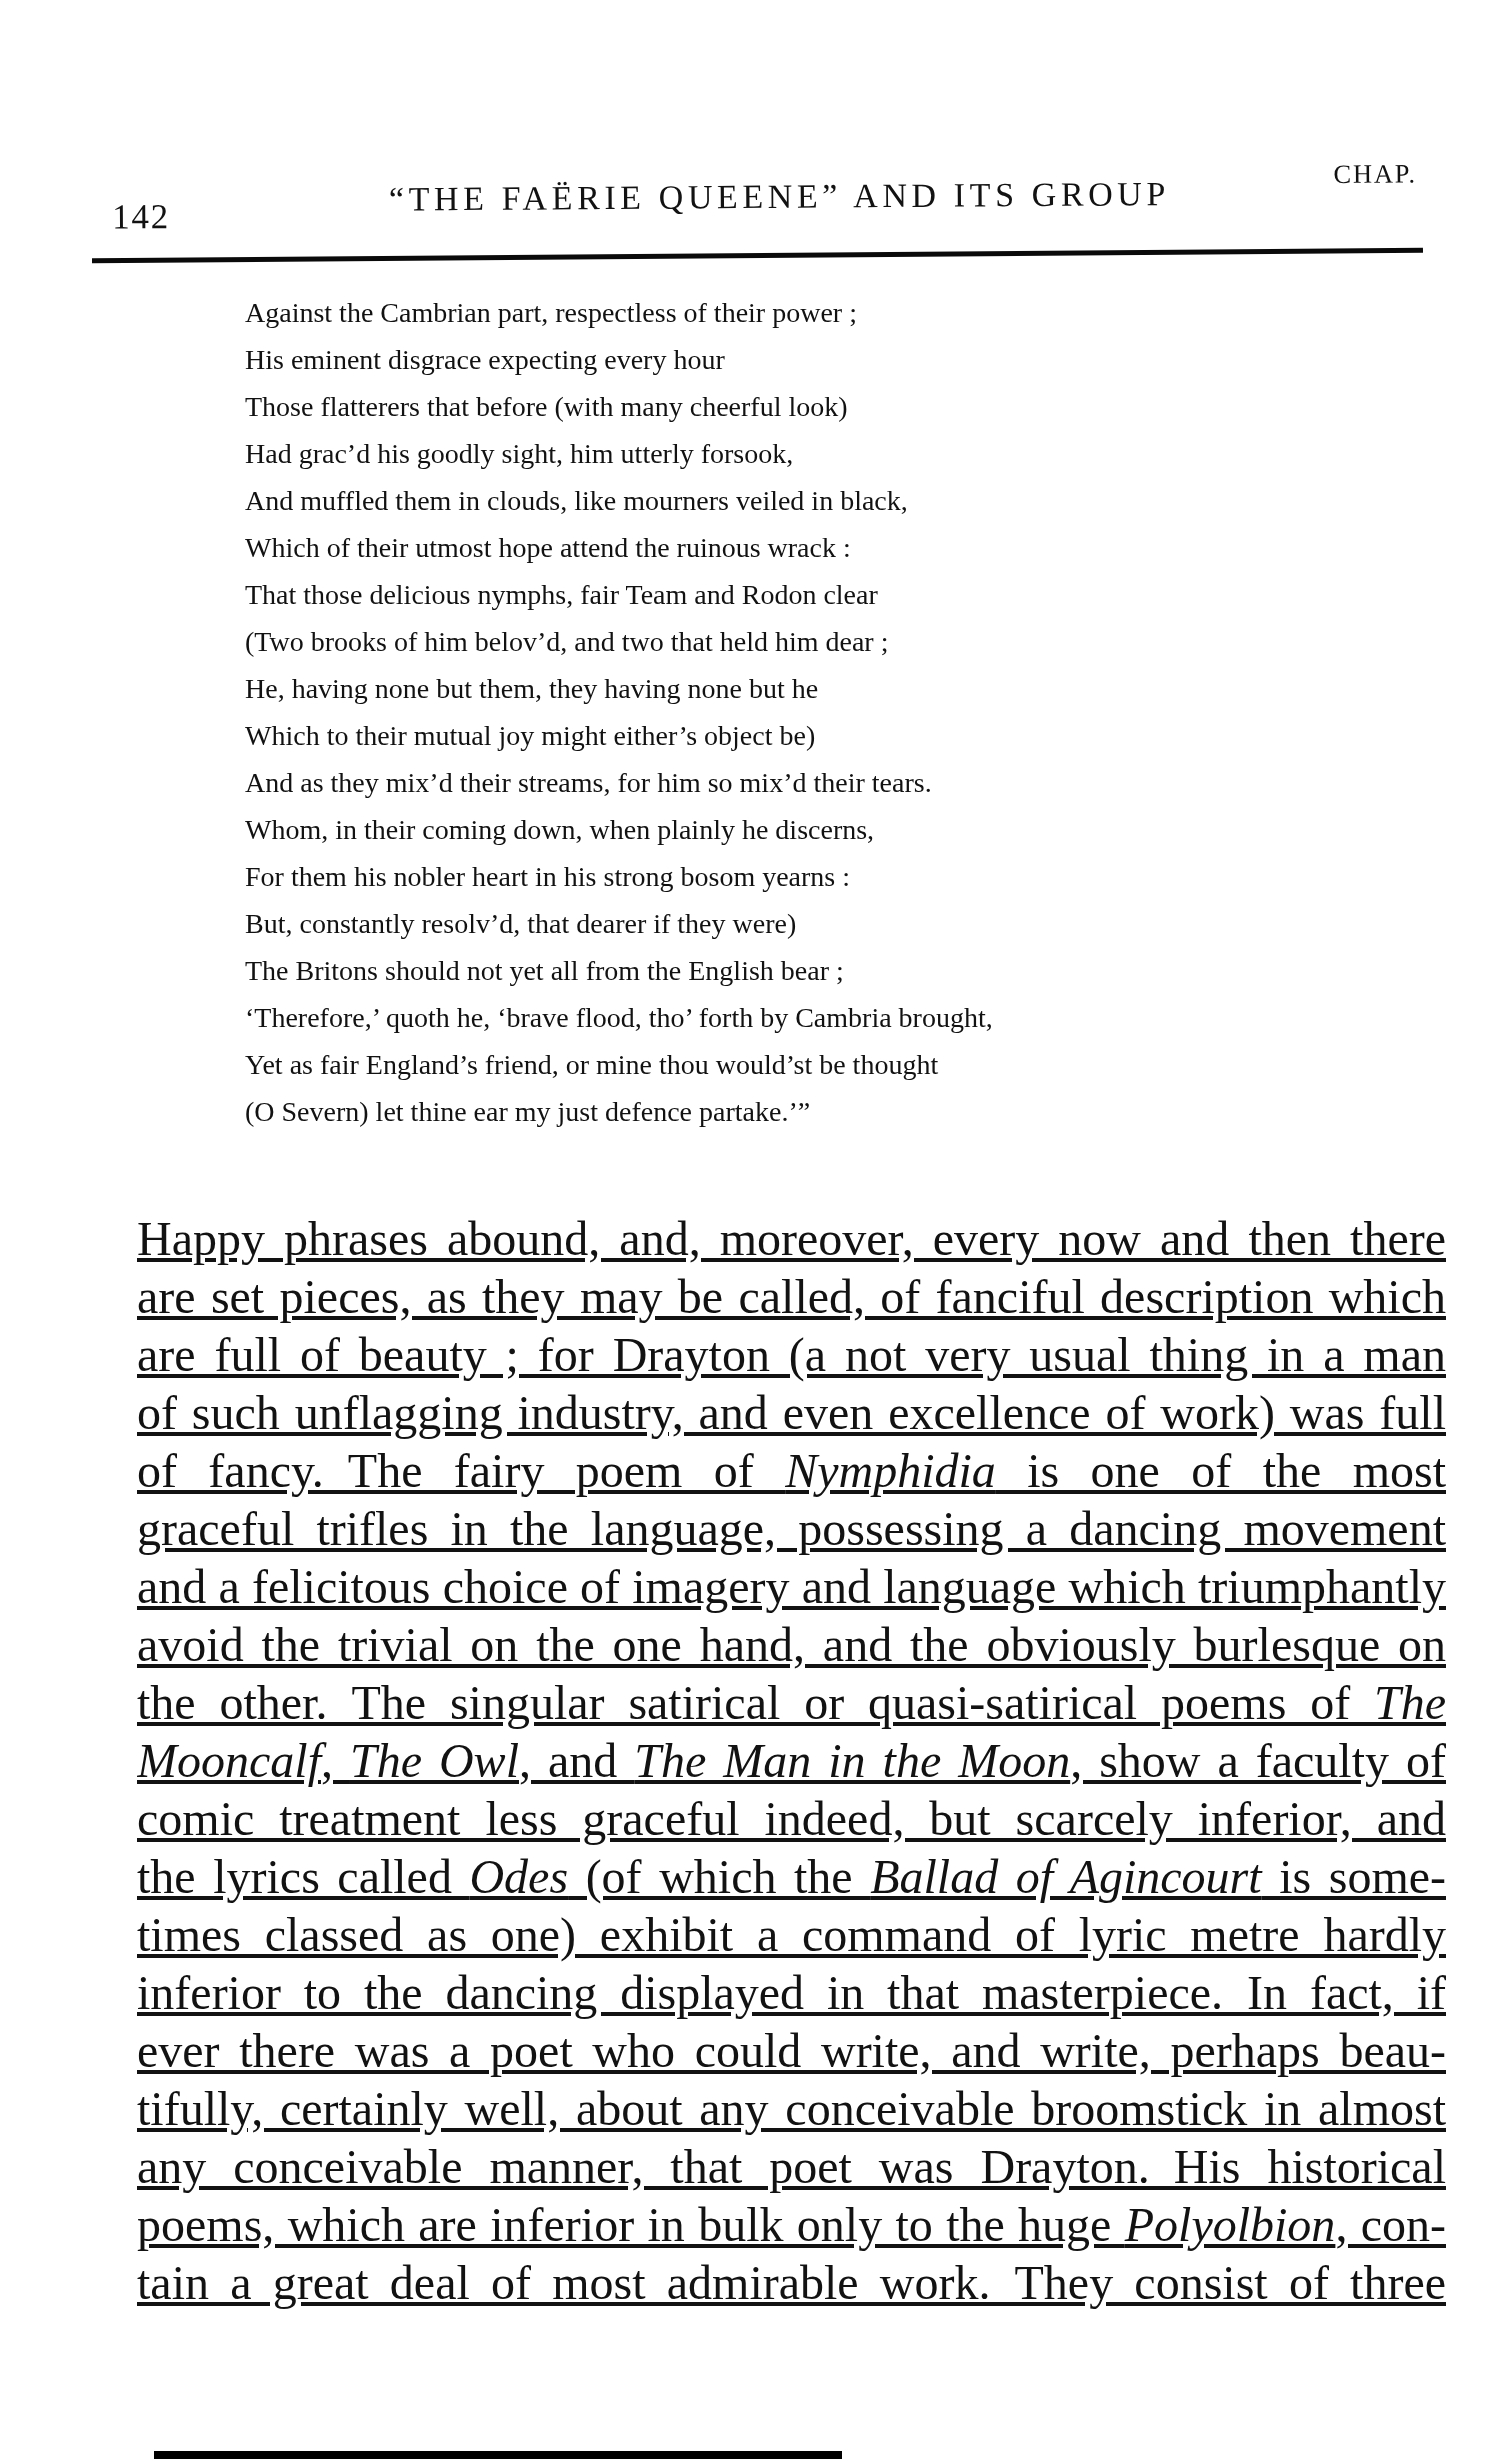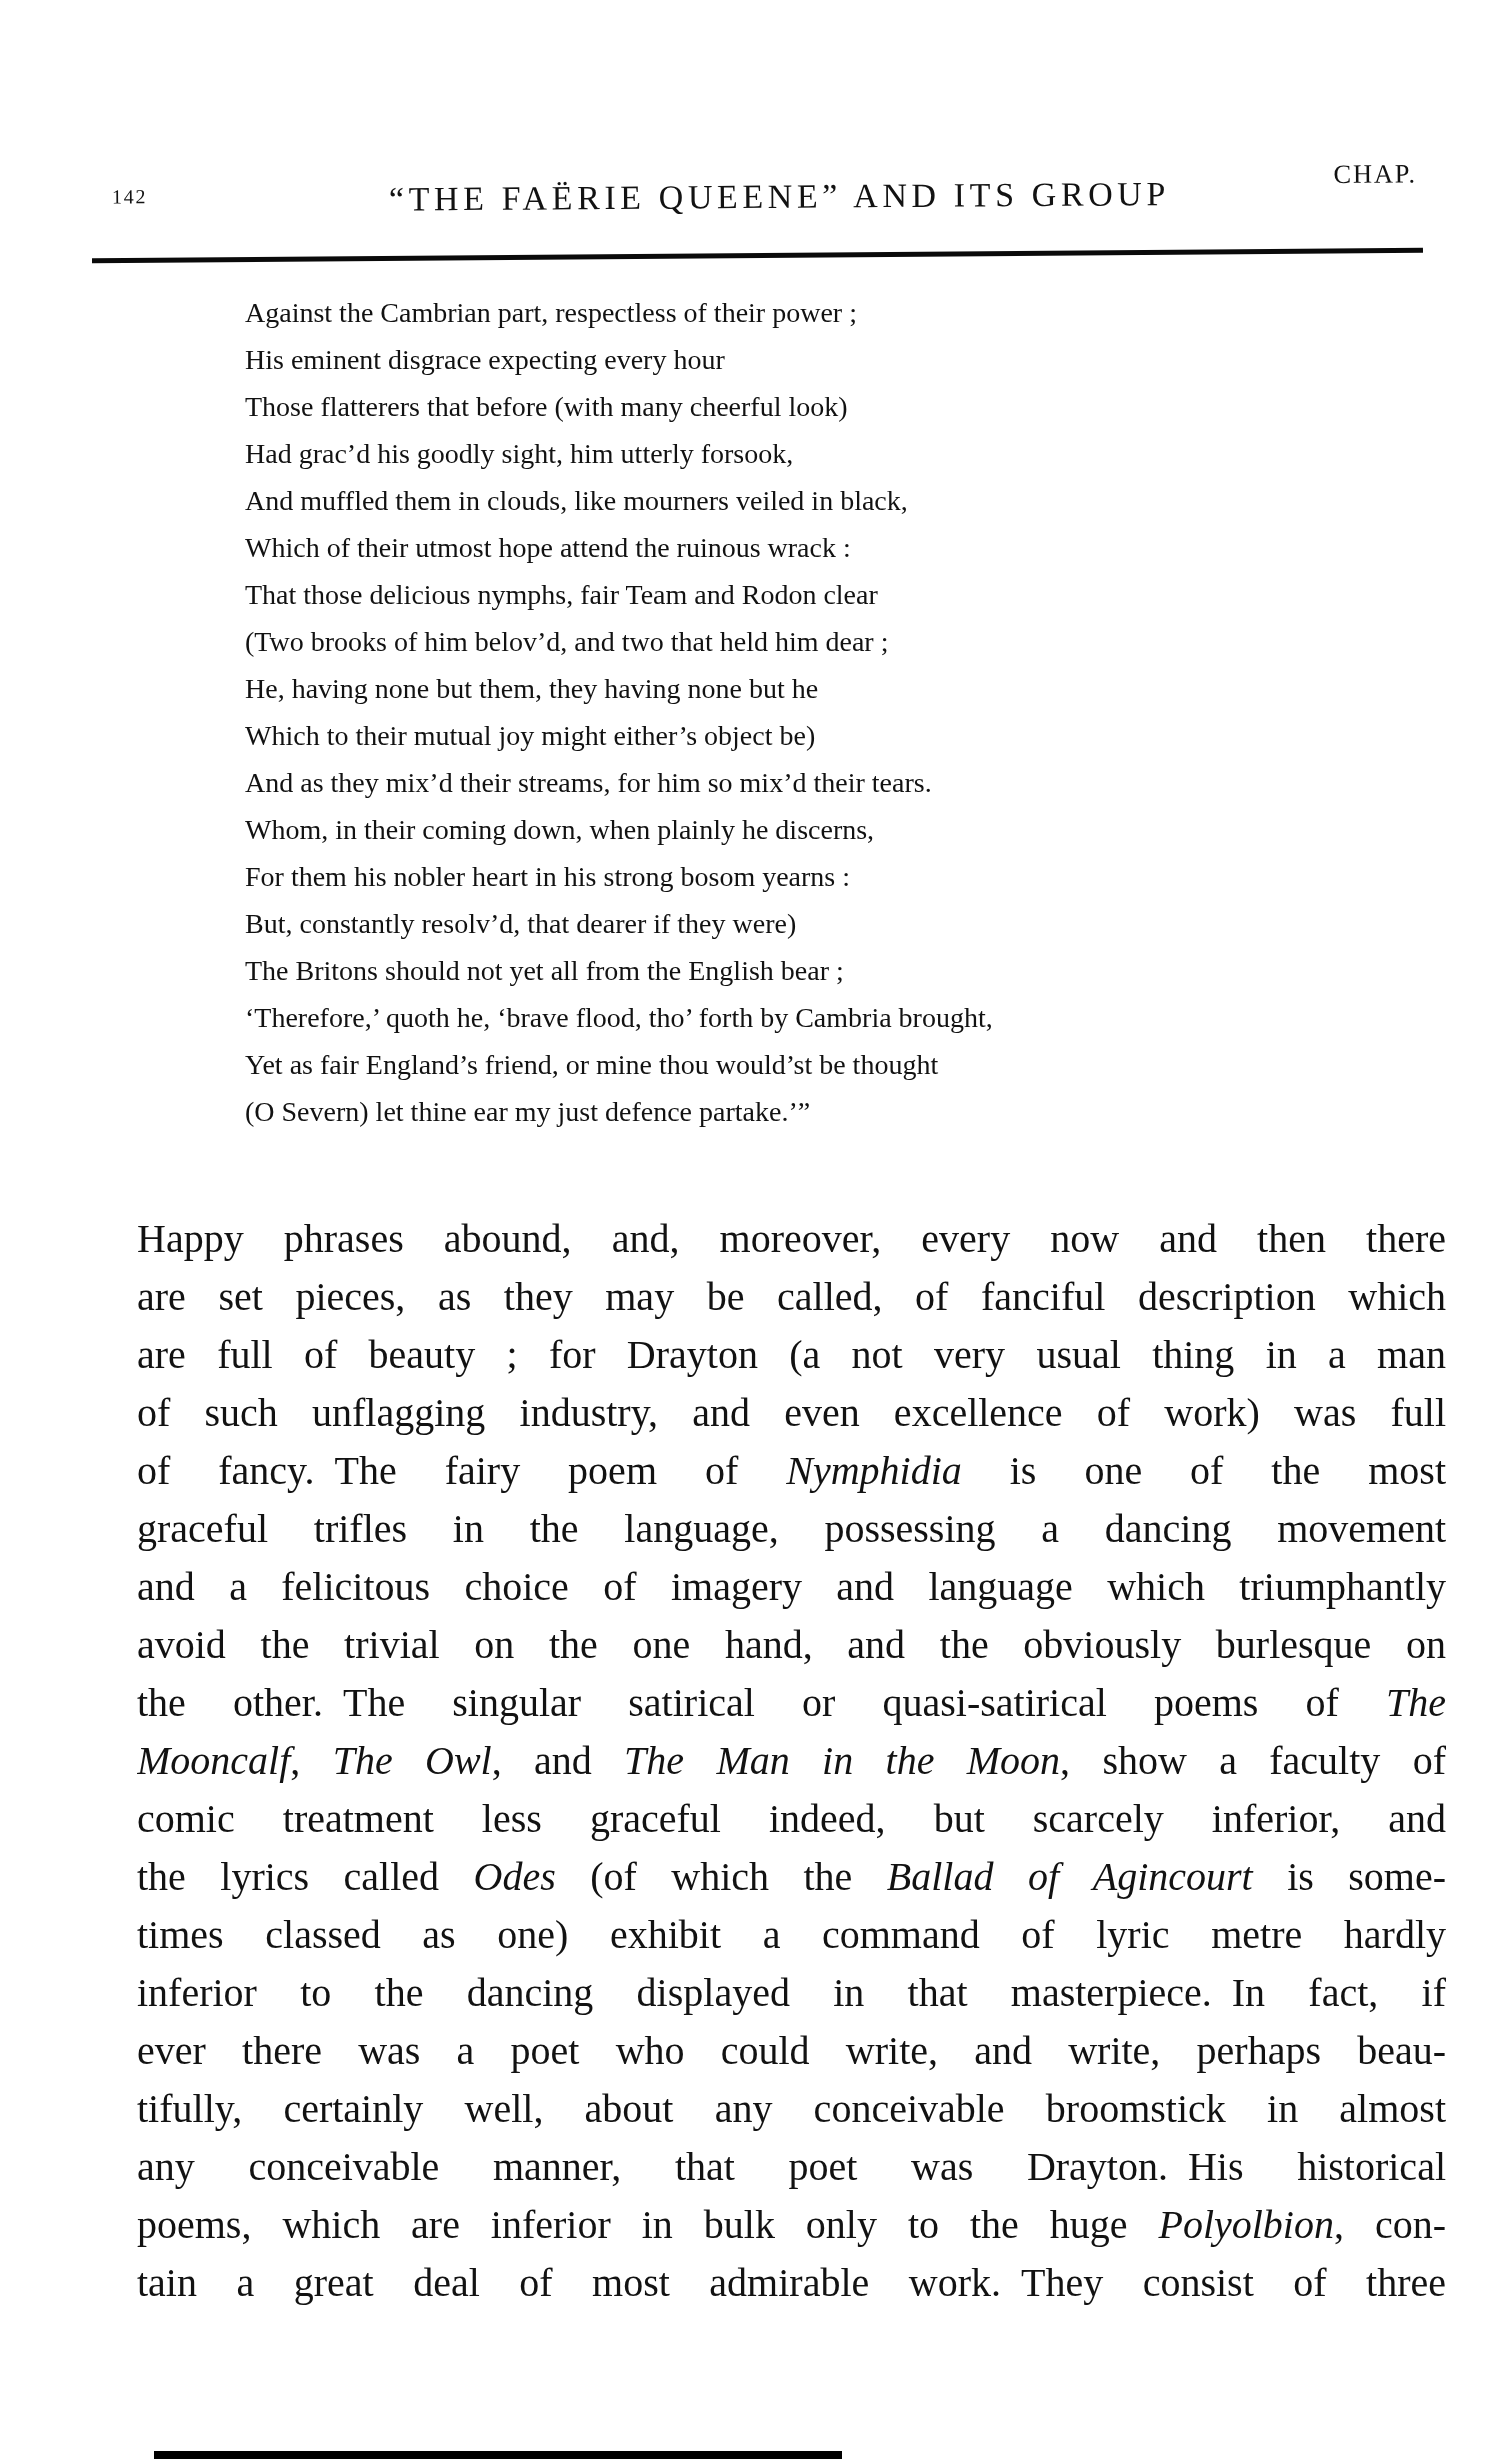--- a/index.html
+++ b/index.html
@@ -21,22 +21,22 @@
     position: absolute;
     left: 0; top: 0;
     width: 100%;
     height: 238px;
     transform: rotate(-0.4deg);
     transform-origin: 50% 201px;
   }
   .page-number {
     position: absolute;
     left: 112px;
-    top: 181px;
-    font-size: 20px;
+    top: 193px;
+    font-size: 35px;
     letter-spacing: 1.8px;
   }
   .running-title {
     position: absolute;
     left: 50%;
     top: 178px;
     transform: translateX(-47%);
     font-size: 34px;
     letter-spacing: 4.6px;
     white-space: nowrap;
@@ -67,22 +67,23 @@
     line-height: 47px;
     white-space: nowrap;
   }
   .poem-line { display: block; }
   
   .prose {
     position: absolute;
     left: 137px;
     top: 1210px;
     width: 1309px;
-    font-size: 40px;
+    font-size: 48px;
     line-height: 58px;
+    text-decoration: underline;
   }
   .prose-line {
     display: block;
     text-align: justify;
     text-align-last: justify;
     height: 58px;
     overflow: hidden;
   }
   .prose-line i { font-style: italic; }
   

